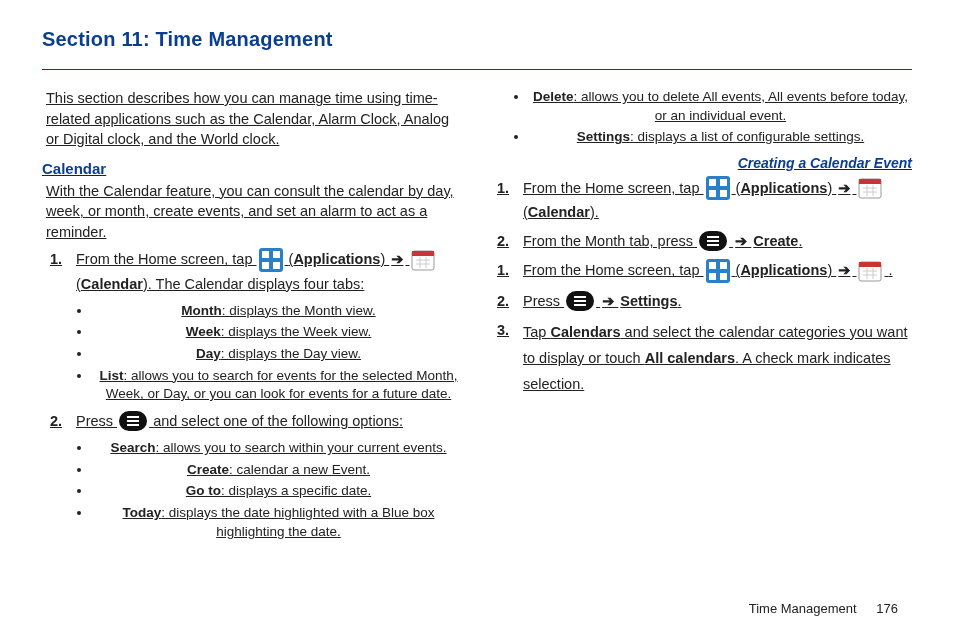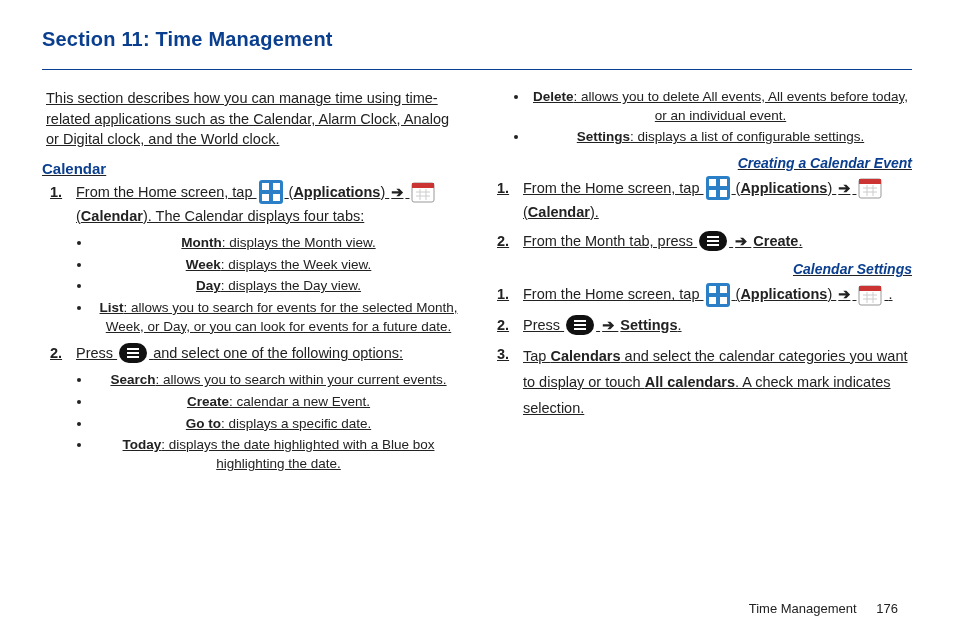--- a/index.html
+++ b/index.html
@@ -118,20 +118,21 @@
   </style>
 </head>
 <body>
 
 <h1 class="section-title">Section 11: Time Management</h1>
 
 <div class="columns">
   <div class="col">
     <p class="intro">This section describes how you can manage time using time-related applications such as the Calendar, Alarm Clock, Analog or Digital clock, and the World clock.</p>
     <h2 class="h2">Calendar</h2>
+    <p class="para">With the Calendar feature, you can consult the calendar by day, week, or month, create events, and set an alarm to act as a reminder.</p>
 
     <ol class="ol">
       <li>
         <span class="li-num">1.</span>
         <span class="li-body">
           <span>From the Home screen, tap </span>
           <span class="icon icon-apps">
             <svg viewBox="0 0 24 24" width="24" height="24">
                 <rect x="0" y="0" width="24" height="24" rx="3" fill="#2a7fc7"></rect>
                 <rect x="3" y="3" width="7" height="7" fill="#fff"></rect>
@@ -234,21 +235,20 @@
                 <rect x="8" y="5" width="12" height="2" fill="#fff"></rect>
                 <rect x="8" y="9" width="12" height="2" fill="#fff"></rect>
                 <rect x="8" y="13" width="12" height="2" fill="#fff"></rect>
               </svg>
           </span>
           <span class="arrow"> ➔ </span><b>Create</b><span>.</span>
         </span>
       </li>
     </ol>
 
-    <h3 class="h3">Calendar Settings</h3>
     <ol class="ol">
       <li>
         <span class="li-num">1.</span>
         <span class="li-body">
           <span>From the Home screen, tap </span>
           <span class="icon icon-apps">
             <svg viewBox="0 0 24 24" width="24" height="24">
                 <rect x="0" y="0" width="24" height="24" rx="3" fill="#2a7fc7"></rect>
                 <rect x="3" y="3" width="7" height="7" fill="#fff"></rect>
                 <rect x="14" y="3" width="7" height="7" fill="#fff"></rect>

